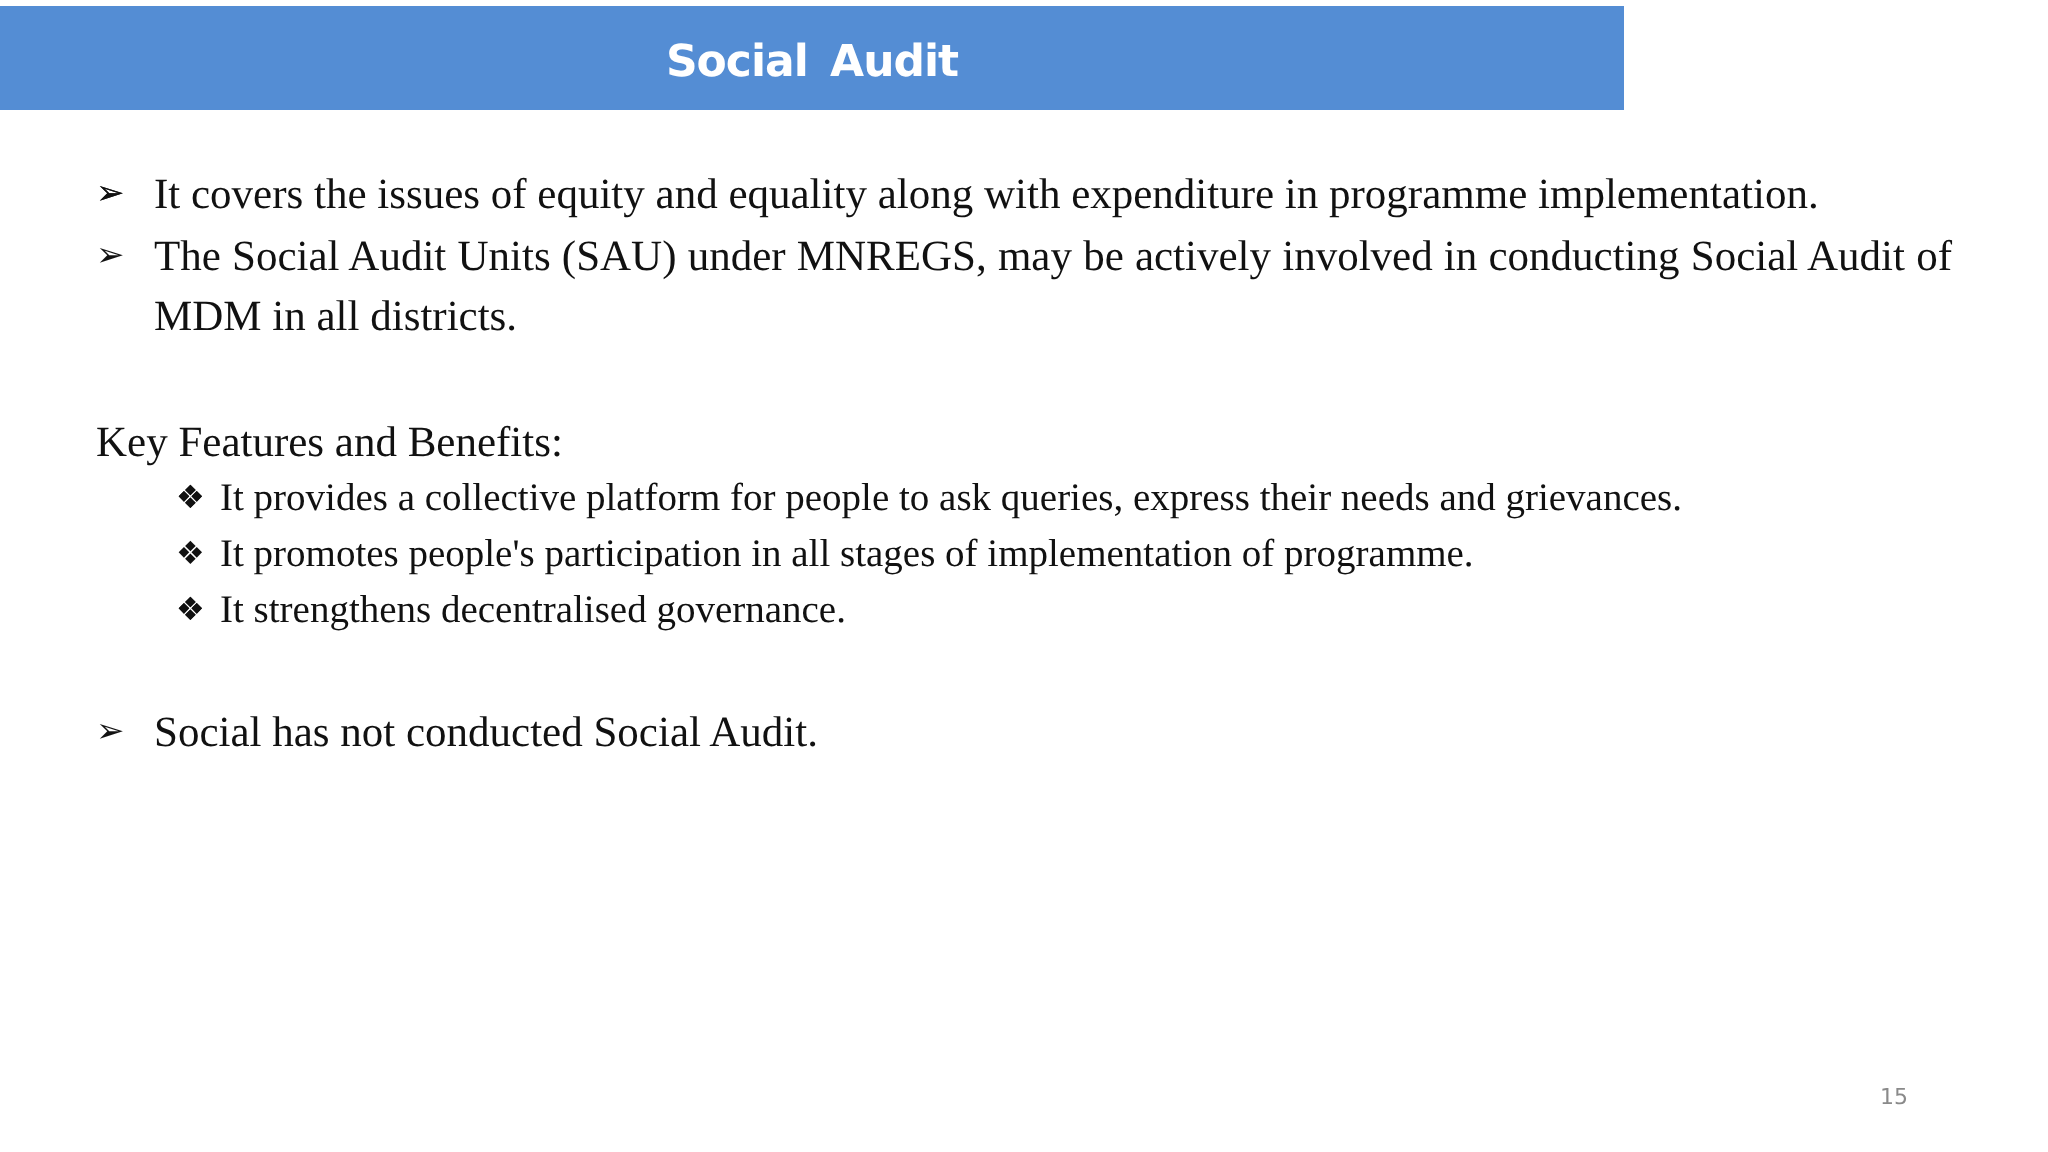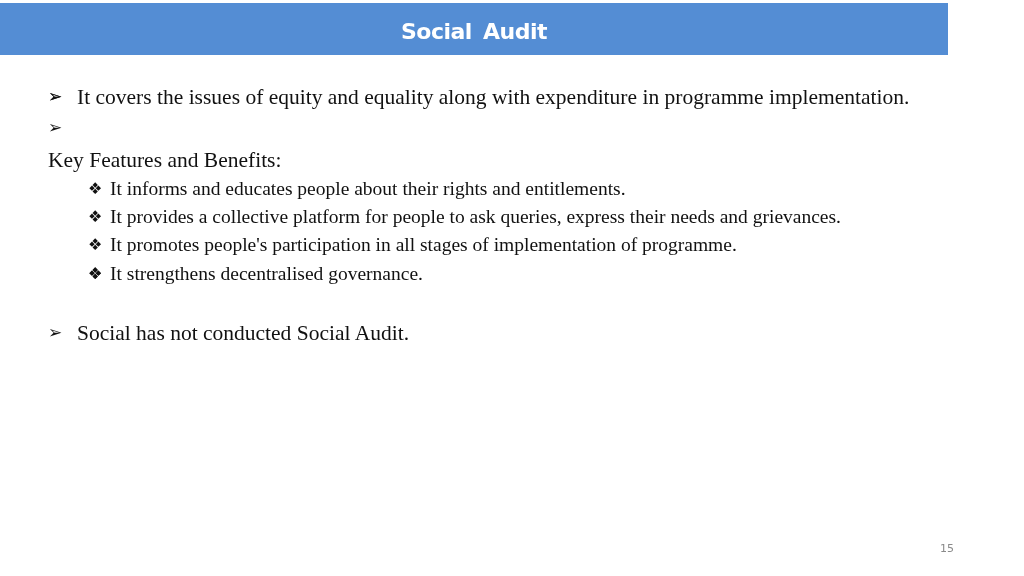--- a/index.html
+++ b/index.html
@@ -1,18 +1,18 @@
 <!DOCTYPE html>
 <html><head>
   <meta charset="utf-8">
   <style>
     html, body { margin:0; padding:0; }
     body { width:1024px; height:576px; background:#ffffff; position:relative; overflow:hidden; font-family:"Liberation Serif", serif; color:#111; }
     .topline { position:absolute; left:0; top:0; width:1024px; height:3px; background:#ffffff; }
-    .header { position:absolute; left:0; top:3px; width:948px; height:52px; background:#548dd4; display:flex; align-items:center; justify-content:center; }
+    .header { position:absolute; left:0; top:3px; width:812px; height:52px; background:#548dd4; display:flex; align-items:center; justify-content:center; }
     .header-title { color:#ffffff; font-family:"DejaVu Sans", sans-serif; font-weight:bold; font-size:22px; letter-spacing:-0.5px; word-spacing:4px; margin-top:4px; }
     .content { position:absolute; left:48px; top:82px; width:928px; font-size:21.5px; line-height:30.5px; }
     .bul { position:relative; padding-left:29px; text-align:justify; }
     .bul .arrow { position:absolute; left:0; top:0; font-size:17px; }
     .plain { padding-left:0;margin-top:32px; }
     .sub { position:relative; padding-left:62px; font-size:19.5px; line-height:28.2px; }
     .sub .dia { position:absolute; left:40px; top:0; font-size:16px; }
     .spacer { height:30px; }
     .pagenum { position:absolute; left:940px; top:542px; font-family:"DejaVu Sans", sans-serif; font-size:11px; color:#8a8a8a; }
   </style>
@@ -27,26 +27,26 @@
 <div class="content">
   <div class="bul">
     <span class="arrow">➢</span>
   </div>
   <div class="bul">
     <span class="arrow">➢</span>
     <span>It covers the issues of equity and equality along with expenditure in  programme implementation.</span>
   </div>
   <div class="bul">
     <span class="arrow">➢</span>
+    <span>The Social Audit Units (SAU) under MNREGS, may be actively involved in conducting Social Audit of MDM in all districts.</span>
   </div>
   <div class="plain">Key Features and Benefits:</div>
 
   <div class="sub">
     <span class="dia">❖</span>
-    <span>It informs and educates people about their rights and entitlements.</span>
   </div>
   <div class="sub" style="width:800px;">
     <span class="dia">❖</span>
     <span>It provides a collective platform for people to ask queries, express their needs and grievances.</span>
   </div>
   <div class="sub">
     <span class="dia">❖</span>
     <span>It promotes people's participation in all stages of implementation of programme.</span>
   </div>
   <div class="sub">

